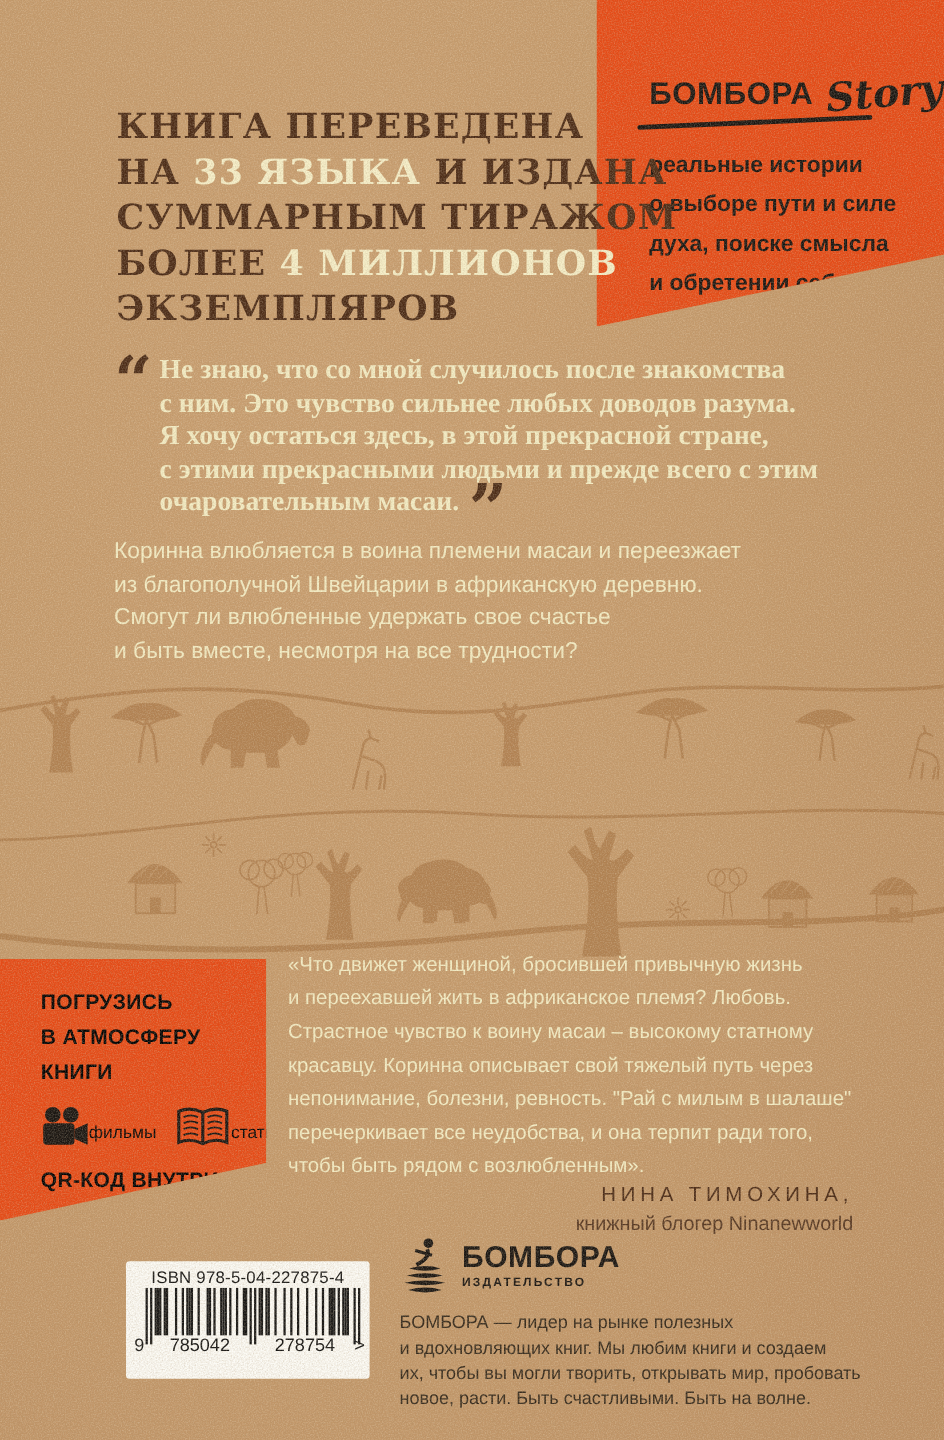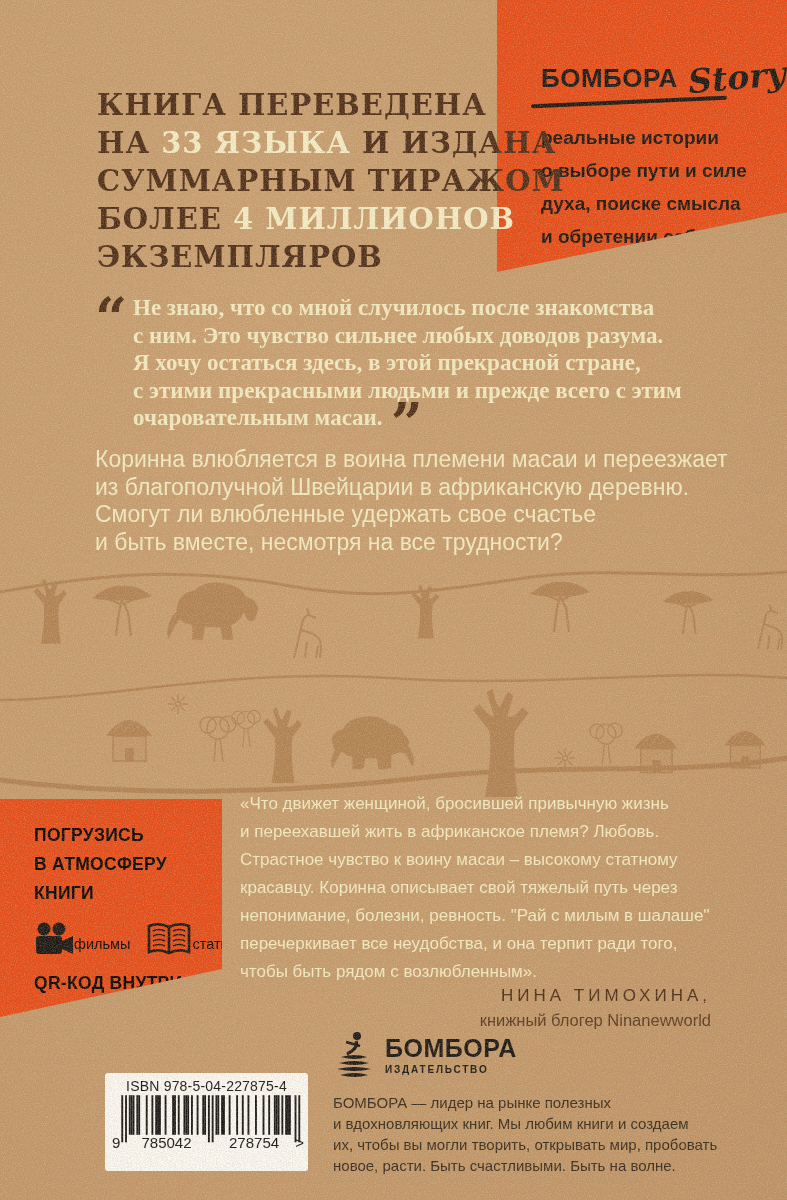--- a/index.html
+++ b/index.html
@@ -27,21 +27,21 @@
 
   
   .quote{left:95px;top:294px;width:625px;color:#f3ecc4;
          font-family:"Liberation Serif",serif;font-weight:bold;font-size:23px;line-height:27.5px;}
   .quote .lines{padding-left:38px;}
   .qmark{font-family:"DejaVu Serif",serif;font-weight:bold;color:#4a2a16;}
   .qmark-open{position:absolute;left:0;top:-4px;font-size:56px;line-height:1;}
   .qmark-close{display:inline-block;font-size:56px;line-height:0;vertical-align:-18px;margin-left:8px;}
 
   
-  .synopsis{left:95px;top:446px;width:640px;color:#f3ecc4;font-size:23px;line-height:27.5px;}
+  .synopsis{left:95px;top:446px;width:640px;color:#f3ecc4;font-size:19px;line-height:27.5px;}
 
   
   .savanna{left:0;top:552px;}
 
   
   .promo{left:0;top:799px;width:222px;height:218px;background:#e64a16;
          clip-path:polygon(0 0,100% 0,100% 78%,0 100%);color:#000000;}
   .promo-inner{position:absolute;left:34px;top:22px;width:180px;}
   .promo-title{font-size:17.5px;font-weight:bold;line-height:29px;letter-spacing:.3px;}
   .promo-icons{display:flex;align-items:flex-end;gap:16px;margin-top:14px;}
@@ -51,21 +51,21 @@
 
   
   .review{left:240px;top:790px;width:525px;color:#f3ecc4;font-size:17px;line-height:28px;}
 
   
   .attribution{right:76px;top:986px;text-align:right;color:#4a2a16;}
   .attr-name{font-size:17px;font-weight:normal;letter-spacing:4px;}
   .attr-role{font-size:16.5px;margin-top:5px;color:#553722;}
 
   
-  .bc-box{left:105px;top:1073px;width:203px;height:98px;background:#fbfaf5;border-radius:3px;
+  .bc-box{left:105px;top:1051px;width:203px;height:98px;background:#fbfaf5;border-radius:3px;
           display:flex;flex-direction:column;align-items:center;}
   .isbn{font-size:14px;color:#121212;margin-top:5px;letter-spacing:.2px;}
   .bc-svg{display:block;margin-top:1px;}
   .bc-svg text{font-family:"Liberation Sans",sans-serif;font-size:16px;fill:#121212;}
 
   
   .publisher{left:333px;top:1030px;width:440px;color:#2f2417;}
   .pub-logo-row{display:flex;align-items:flex-start;}
   .pub-mark{flex:0 0 auto;}
   .pub-names{margin-left:8px;margin-top:4px;}

